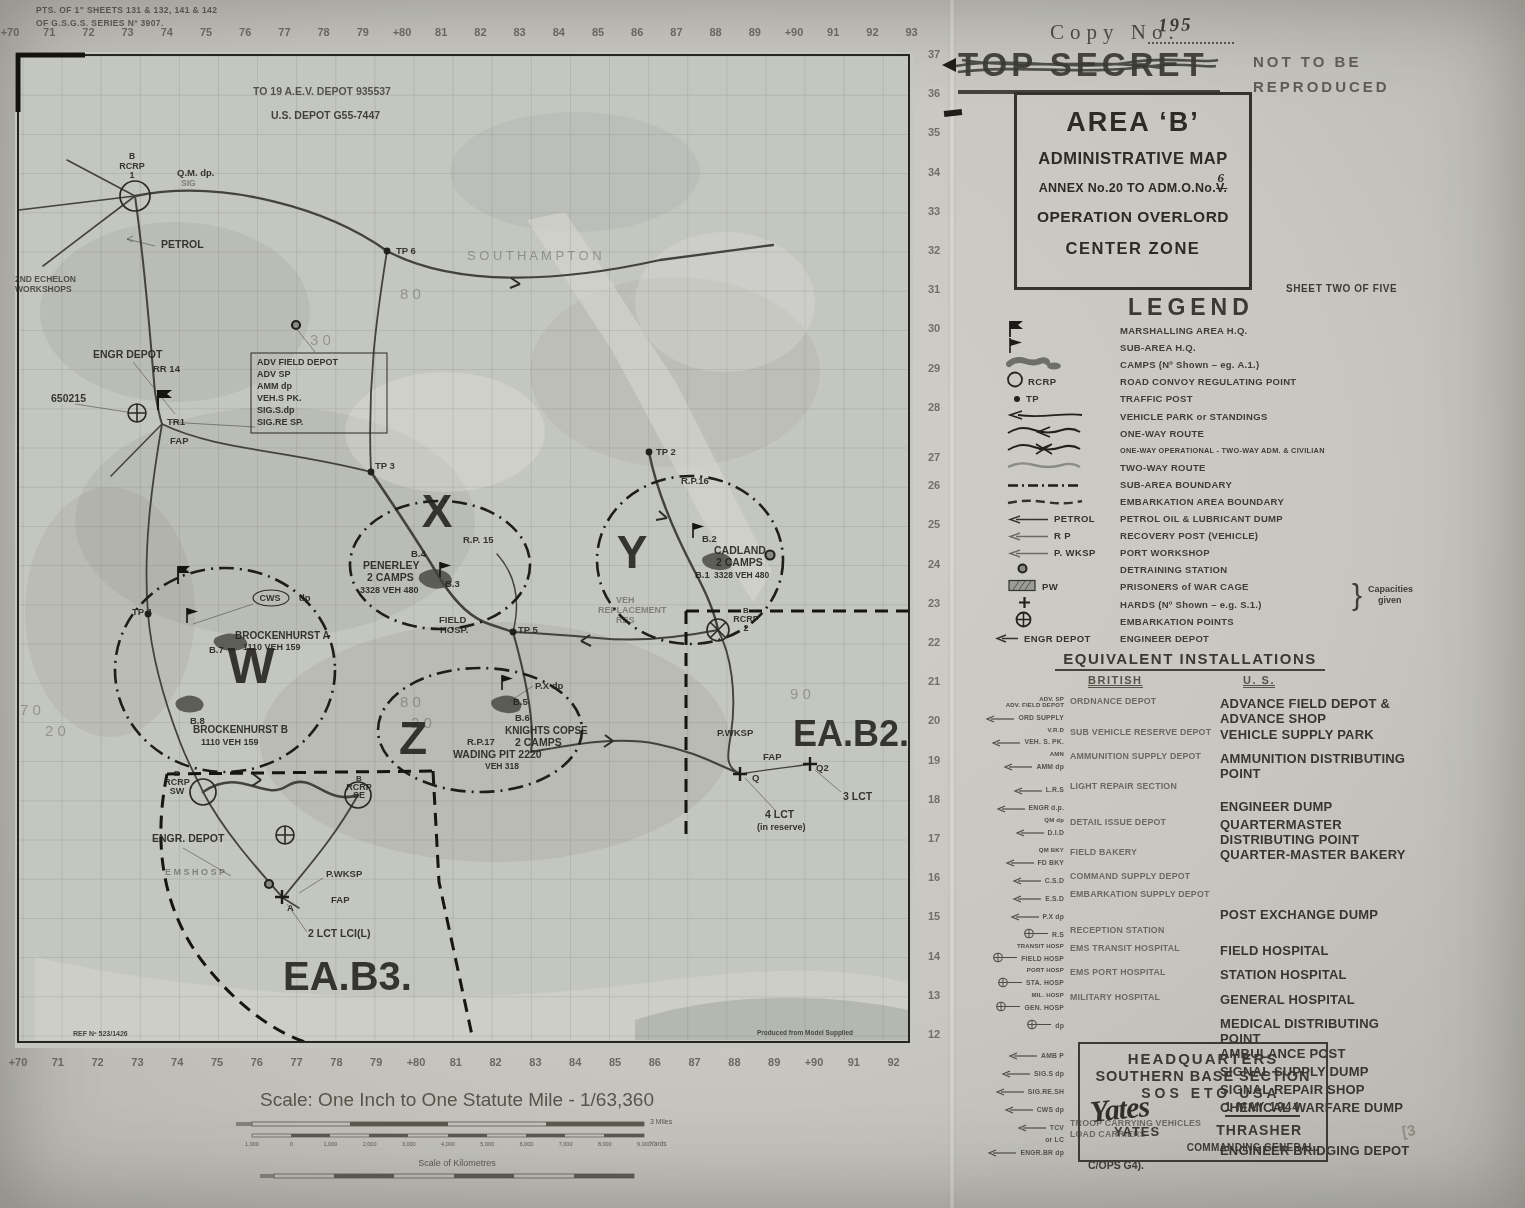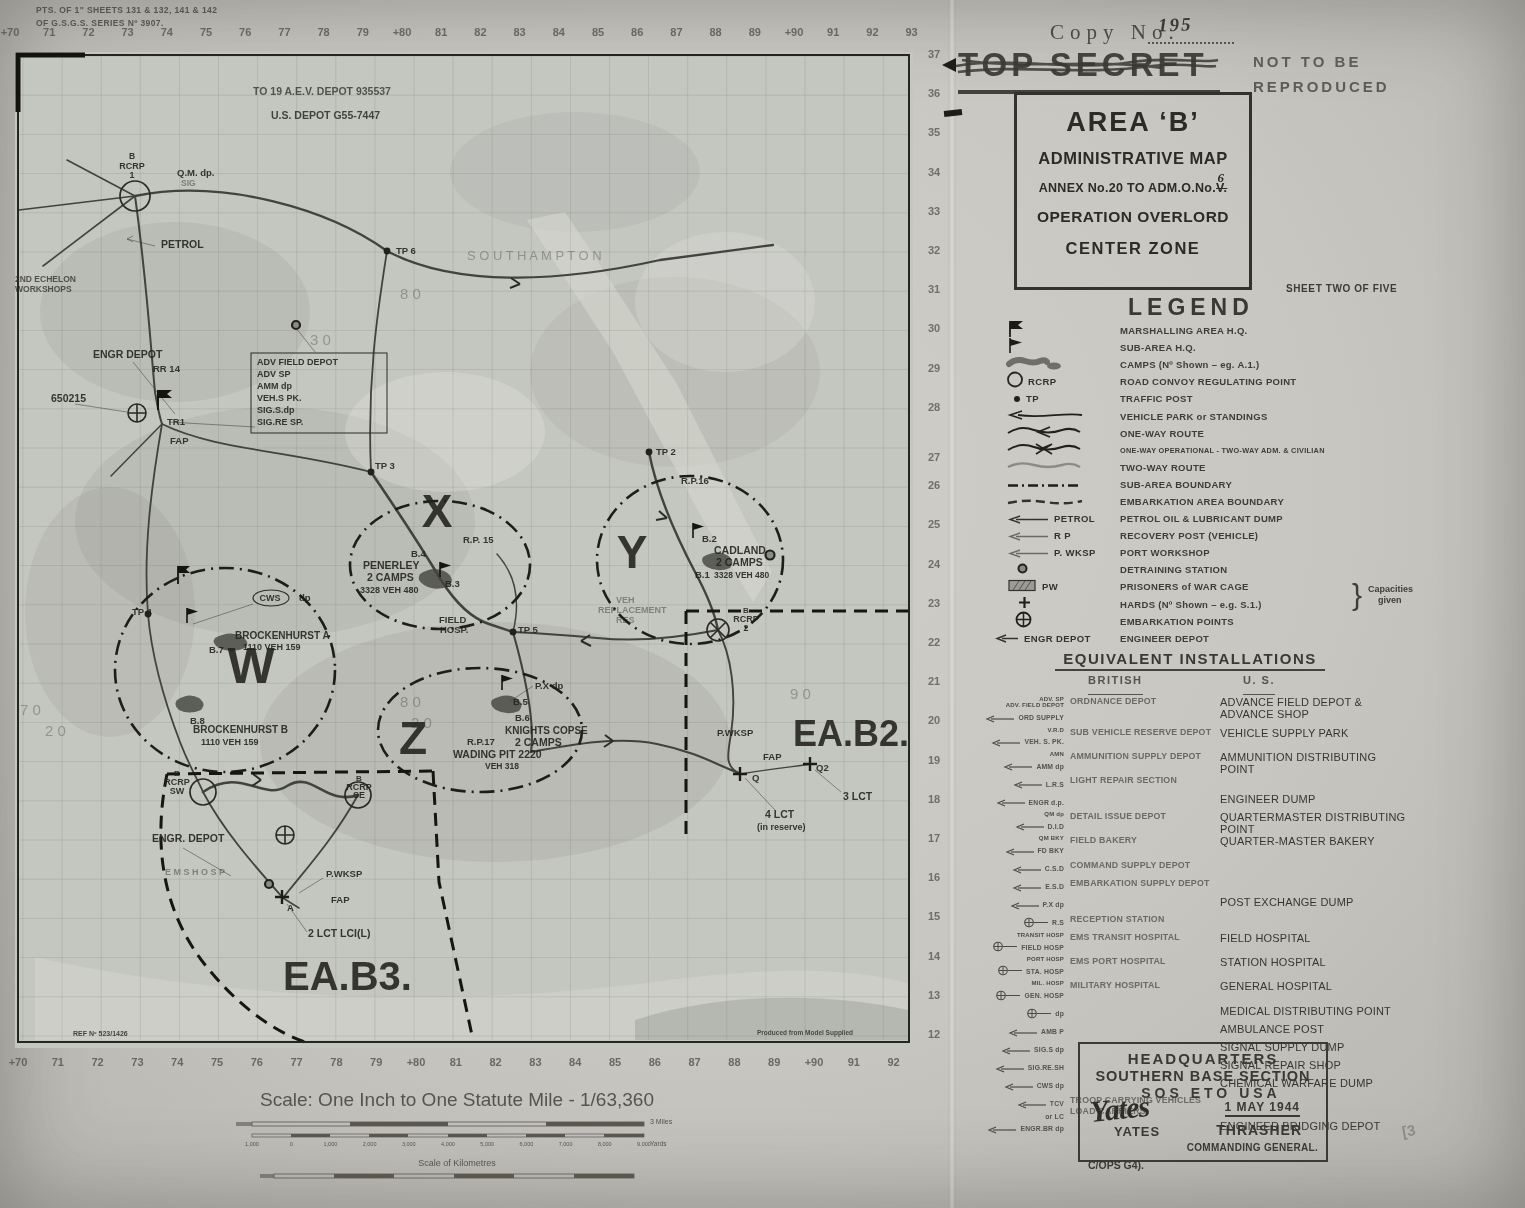--- a/index.html
+++ b/index.html
@@ -33,29 +33,29 @@
   .legendtitle{left:1128px;top:294px;font-size:23px;font-weight:700;letter-spacing:5px;color:#3a3933;}
   .legend{left:992px;top:322px;width:430px;}
   .lgrow{display:flex;align-items:center;height:17.1px;}
   .lg-sym{width:128px;display:flex;align-items:center;justify-content:flex-start;padding-left:14px;box-sizing:border-box;gap:4px;}
   .lg-symtext{font-size:9.5px;font-weight:700;color:#33322c;letter-spacing:.4px;}
   .lg-label{font-size:9.5px;font-weight:700;color:#3e3d36;letter-spacing:.3px;}
   .lg-small{font-size:7.3px;}
   .brace{left:1352px;top:578px;font-size:30px;font-weight:400;color:#3e3d36;}
   .bracetext{left:1368px;top:584px;font-size:9px;font-weight:700;color:#3e3d36;line-height:1.2;}
   .eqtitle{left:1055px;top:650px;width:270px;text-align:center;font-size:15px;font-weight:800;letter-spacing:1.5px;color:#3a3932;border-bottom:2px solid #45443c;padding-bottom:2px;}
-  .eqhead{font-size:11px;font-weight:800;letter-spacing:1.5px;color:#55534a;border-bottom:1.5px solid #55534a;padding-bottom:8px;}
+  .eqhead{font-size:11px;font-weight:800;letter-spacing:1.5px;color:#55534a;border-bottom:1.5px solid #55534a;padding-bottom:1px;text-decoration:underline;}
   .eqrows{left:968px;top:696px;width:446px;}
   .eqrow{display:flex;align-items:flex-start;min-height:14.55px;}
   .eq-sym{width:102px;box-sizing:border-box;padding-right:6px;text-align:right;}
   .eq-abbr-line{font-size:6px;font-weight:700;color:#4d4b43;line-height:1.05;letter-spacing:.2px;}
   .eq-tagline{display:flex;align-items:center;justify-content:flex-end;gap:3px;}
   .eq-tag{font-size:6.8px;font-weight:700;color:#55534a;letter-spacing:.2px;}
   .eq-brit{width:150px;font-size:8.8px;font-weight:700;color:#6b6960;letter-spacing:.2px;line-height:1.25;}
-  .eq-us{flex:1;font-size:11px;font-weight:400;color:#38372f;letter-spacing:.2px;}
+  .eq-us{flex:1;font-size:13px;font-weight:700;color:#38372f;letter-spacing:.2px;}
   .hqbox{left:1078px;top:1042px;width:246px;height:116px;border:2.5px solid #3b3a33;color:#3a3932;}
   .hq1{text-align:center;margin-top:6px;font-size:15px;font-weight:700;letter-spacing:2px;}
   .hq2{text-align:center;font-size:14.5px;font-weight:700;letter-spacing:1px;margin-top:1px;}
   .hq3{text-align:center;font-size:14px;font-weight:700;letter-spacing:4px;margin-top:1px;padding-left:16px;}
   .hqsig{position:absolute;left:10px;top:48px;font-family:"Liberation Serif",serif;font-style:italic;font-size:30px;font-weight:700;color:#2f2e28;transform:rotate(-6deg);letter-spacing:-1px;}
   .hqdate{position:absolute;right:26px;top:56px;font-size:12px;font-weight:800;letter-spacing:1px;border-bottom:2px solid #3a3932;padding-bottom:1px;}
   .hqyates{position:absolute;left:34px;top:80px;font-size:13px;font-weight:700;letter-spacing:1px;}
   .hqthrasher{position:absolute;right:24px;top:78px;font-size:14px;font-weight:700;letter-spacing:1px;}
   .hqops{position:absolute;left:8px;top:97px;font-size:10.5px;font-weight:800;margin-top:18px;}
   .hqcg{position:absolute;right:8px;top:98px;font-size:10px;font-weight:800;letter-spacing:.3px;}

